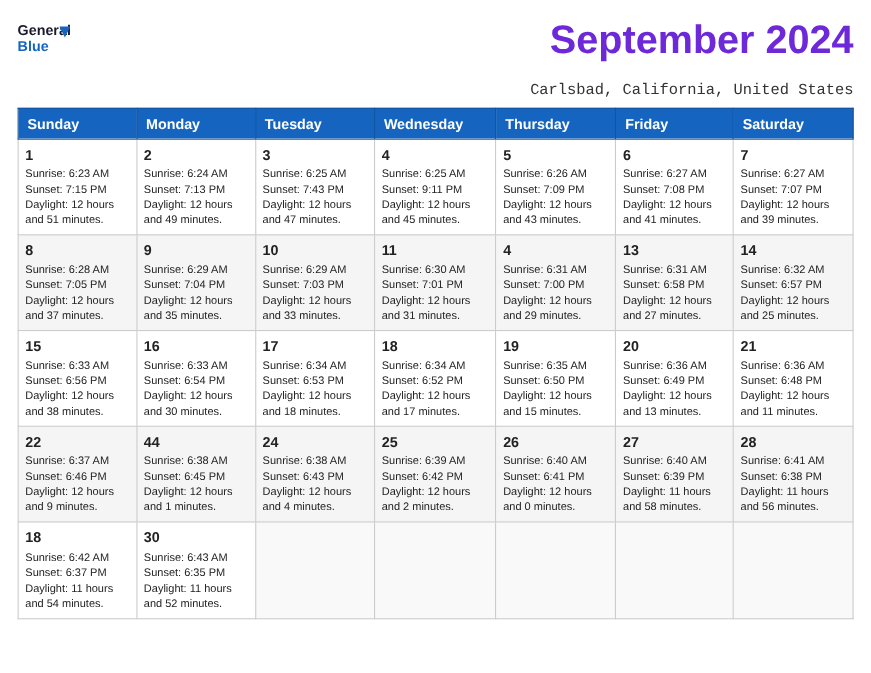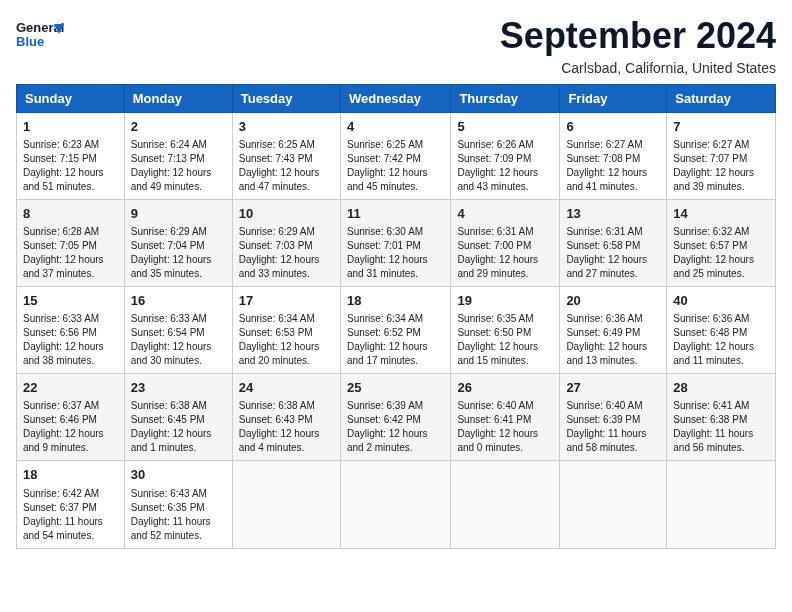--- a/index.html
+++ b/index.html
@@ -15,27 +15,28 @@
       justify-content: space-between;
       align-items: flex-start;
       margin-bottom: 8px;
     }
     .title-block {
       text-align: right;
     }
     .month-title {
       font-size: 36px;
       font-weight: bold;
-      color: #0f172a;
+      color: #6d28d9;
       line-height: 1.1;
     }
     .location {
       font-size: 14px;
       color: #333;
-      margin-top: 4px;
+      margin-top: 18px;
+      font-family: Liberation Mono, monospace;
     }
     .calendar {
       width: 100%;
       border-collapse: collapse;
       border: 1px solid #ccc;
     }
     .calendar th {
       background: #1565c0;
       color: #fff;
       font-size: 13px;
@@ -123,21 +124,21 @@
         <td>
           <span class="day-num">3</span>
           <div>Sunrise: 6:25 AM</div>
           <div>Sunset: 7:43 PM</div>
           <div>Daylight: 12 hours</div>
           <div>and 47 minutes.</div>
         </td>
         <td>
           <span class="day-num">4</span>
           <div>Sunrise: 6:25 AM</div>
-          <div>Sunset: 7:42 PM</div>
+          <div>Sunset: 9:11 PM</div>
           <div>Daylight: 12 hours</div>
           <div>and 45 minutes.</div>
         </td>
         <td>
           <span class="day-num">5</span>
           <div>Sunrise: 6:26 AM</div>
           <div>Sunset: 7:09 PM</div>
           <div>Daylight: 12 hours</div>
           <div>and 43 minutes.</div>
         </td>
@@ -220,21 +221,21 @@
           <div>Sunrise: 6:33 AM</div>
           <div>Sunset: 6:54 PM</div>
           <div>Daylight: 12 hours</div>
           <div>and 30 minutes.</div>
         </td>
         <td>
           <span class="day-num">17</span>
           <div>Sunrise: 6:34 AM</div>
           <div>Sunset: 6:53 PM</div>
           <div>Daylight: 12 hours</div>
-          <div>and 20 minutes.</div>
+          <div>and 18 minutes.</div>
         </td>
         <td>
           <span class="day-num">18</span>
           <div>Sunrise: 6:34 AM</div>
           <div>Sunset: 6:52 PM</div>
           <div>Daylight: 12 hours</div>
           <div>and 17 minutes.</div>
         </td>
         <td>
           <span class="day-num">19</span>
@@ -244,37 +245,37 @@
           <div>and 15 minutes.</div>
         </td>
         <td>
           <span class="day-num">20</span>
           <div>Sunrise: 6:36 AM</div>
           <div>Sunset: 6:49 PM</div>
           <div>Daylight: 12 hours</div>
           <div>and 13 minutes.</div>
         </td>
         <td>
-          <span class="day-num">40</span>
+          <span class="day-num">21</span>
           <div>Sunrise: 6:36 AM</div>
           <div>Sunset: 6:48 PM</div>
           <div>Daylight: 12 hours</div>
           <div>and 11 minutes.</div>
         </td>
       </tr>
       <tr>
         <td>
           <span class="day-num">22</span>
           <div>Sunrise: 6:37 AM</div>
           <div>Sunset: 6:46 PM</div>
           <div>Daylight: 12 hours</div>
           <div>and 9 minutes.</div>
         </td>
         <td>
-          <span class="day-num">23</span>
+          <span class="day-num">44</span>
           <div>Sunrise: 6:38 AM</div>
           <div>Sunset: 6:45 PM</div>
           <div>Daylight: 12 hours</div>
           <div>and 1 minutes.</div>
         </td>
         <td>
           <span class="day-num">24</span>
           <div>Sunrise: 6:38 AM</div>
           <div>Sunset: 6:43 PM</div>
           <div>Daylight: 12 hours</div>

